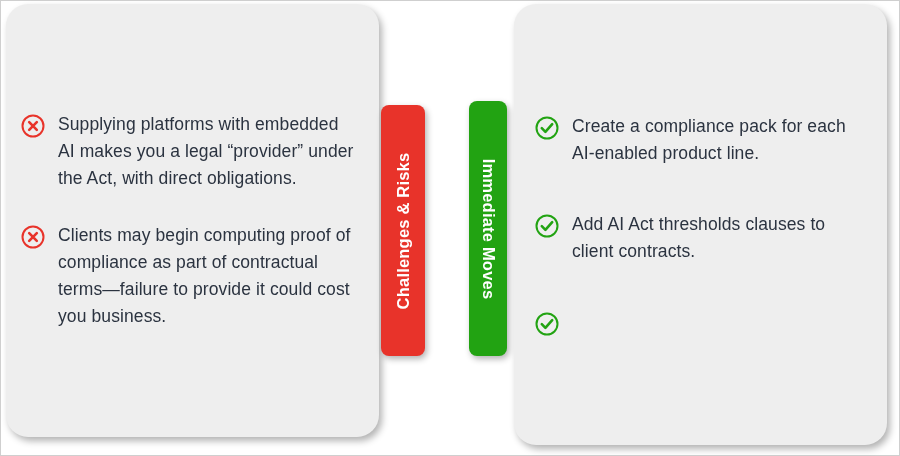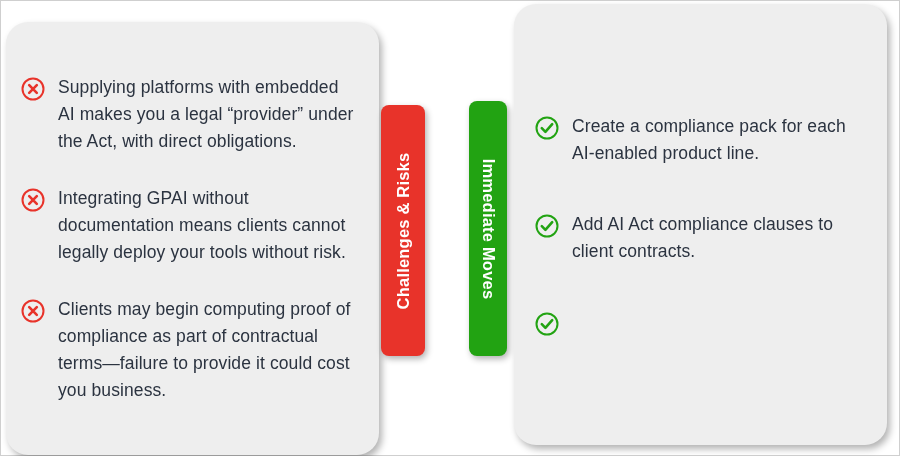--- a/index.html
+++ b/index.html
@@ -25,21 +25,21 @@
   
   .card {
     position: absolute;
     background: #eeeeee;
     border-radius: 22px;
     box-shadow: 3px 4px 7px rgba(0,0,0,0.30);
     box-sizing: border-box;
   }
   .card-left {
     left: 5px;
-    top: 21px;
+    top: 3px;
     width: 373px;
     height: 433px;
   }
   .card-right {
     left: 513px;
     top: 3px;
     width: 373px;
     height: 441px;
   }
 
@@ -129,29 +129,20 @@
       <div class="item">
         <span class="item-icon">
           <svg viewBox="0 0 26 26" xmlns="http://www.w3.org/2000/svg">
             <circle cx="13" cy="13" r="10.5" fill="none" stroke="#e8332a" stroke-width="2"></circle>
             <path d="M9.2 9.2 L16.8 16.8 M16.8 9.2 L9.2 16.8" stroke="#e8332a" stroke-width="2.6" stroke-linecap="round"></path>
           </svg>
         </span>
         <span class="item-text">Supplying platforms with embedded AI makes you a legal “provider” under the Act, with direct obligations.</span>
       </div>
 
-      <div class="item">
-        <span class="item-icon">
-          <svg viewBox="0 0 26 26" xmlns="http://www.w3.org/2000/svg">
-            <circle cx="13" cy="13" r="10.5" fill="none" stroke="#e8332a" stroke-width="2"></circle>
-            <path d="M9.2 9.2 L16.8 16.8 M16.8 9.2 L9.2 16.8" stroke="#e8332a" stroke-width="2.6" stroke-linecap="round"></path>
-          </svg>
-        </span>
-        <span class="item-text">Integrating GPAI without documentation means clients cannot legally deploy your tools without risk.</span>
-      </div>
 
       <div class="item">
         <span class="item-icon">
           <svg viewBox="0 0 26 26" xmlns="http://www.w3.org/2000/svg">
             <circle cx="13" cy="13" r="10.5" fill="none" stroke="#e8332a" stroke-width="2"></circle>
             <path d="M9.2 9.2 L16.8 16.8 M16.8 9.2 L9.2 16.8" stroke="#e8332a" stroke-width="2.6" stroke-linecap="round"></path>
           </svg>
         </span>
         <span class="item-text">Clients may begin computing proof of compliance as part of contractual terms—failure to provide it could cost you business.</span>
       </div>
@@ -180,21 +171,21 @@
         <span class="item-text">Create a compliance pack for each AI-enabled product line.</span>
       </div>
 
       <div class="item">
         <span class="item-icon">
           <svg viewBox="0 0 26 26" xmlns="http://www.w3.org/2000/svg">
             <circle cx="13" cy="13" r="10.5" fill="none" stroke="#22a312" stroke-width="2"></circle>
             <path d="M7.8 13.2 L11.4 16.8 L18.2 9.2" fill="none" stroke="#22a312" stroke-width="2.6" stroke-linecap="round" stroke-linejoin="round"></path>
           </svg>
         </span>
-        <span class="item-text">Add AI Act compliance clauses to client contracts.</span>
+        <span class="item-text">Add AI Act thresholds clauses to client contracts.</span>
       </div>
 
       <div class="item">
         <span class="item-icon">
           <svg viewBox="0 0 26 26" xmlns="http://www.w3.org/2000/svg">
             <circle cx="13" cy="13" r="10.5" fill="none" stroke="#22a312" stroke-width="2"></circle>
             <path d="M7.8 13.2 L11.4 16.8 L18.2 9.2" fill="none" stroke="#22a312" stroke-width="2.6" stroke-linecap="round" stroke-linejoin="round"></path>
           </svg>
         </span>
       </div>

